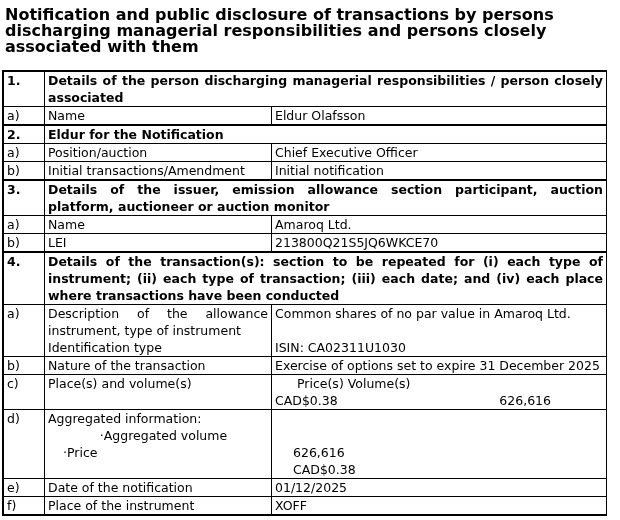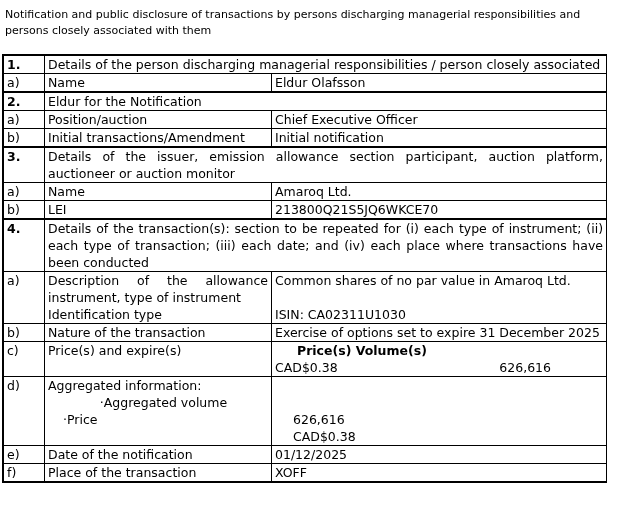--- a/index.html
+++ b/index.html
@@ -2,42 +2,42 @@
 <html><head>
 <meta charset="utf-8">
 <style>
   html,body{margin:0;padding:0;}
   body{
     width:620px;height:520px;background:#ffffff;color:#000000;
     font-family:"DejaVu Sans","Liberation Sans",sans-serif;
     font-size:12.5px;overflow:hidden;
   }
   .title{
-    font-weight:normal;font-size:11px;line-height:16px;
+    font-weight:bold;font-size:16px;line-height:16px;
     margin:7px 0 0 5px;width:612px;
   }
   .tbl-wrap{
     margin:15px 0 0 2px;width:605px;box-sizing:border-box;
     border:1px solid #000;
   }
   table.sec{
     width:100%;border-collapse:collapse;table-layout:fixed;
   }
   table.sec td{
     border:1px solid #000;vertical-align:top;
     padding:0 3px;line-height:17px;font-size:12.5px;
     overflow:hidden;word-wrap:break-word;
   }
   col.c1{width:41px;}
   col.c2{width:227px;}
   col.c3{width:335px;}
   .num{font-weight:bold;}
-  .head{font-weight:normal;}
+  .head{font-weight:bold;}
   .just{text-align:justify;}
-  .pv-head{font-weight:bold;padding-left:22px;}
+  .pv-head{font-weight:normal;padding-left:22px;}
   .pv-row{display:flex;justify-content:space-between;}
   .pv-vol{margin-right:52px;}
   .sp1{height:17px;}
   .sp2{height:34px;}
   .agg{padding-left:18px;}
   .ind1{padding-left:11px;text-align:center;}
   .ind2{padding-left:15px;}
 </style>
 </head>
 <body>
@@ -139,21 +139,21 @@
     </tr>
 
     <tr>
       <td>b)</td>
       <td>Nature of the transaction</td>
       <td class="just">Exercise of options set to expire 31 December 2025</td>
     </tr>
 
     <tr>
       <td>c)</td>
-      <td>Price(s) and expire(s)</td>
+      <td>Place(s) and volume(s)</td>
       <td>
         <div class="pv-head">Price(s) Volume(s)</div>
         <div class="pv-row">
           <span>CAD$0.38</span>
           <span class="pv-vol">626,616</span>
         </div>
       </td>
     </tr>
 
     <tr>
@@ -171,19 +171,19 @@
     </tr>
 
     <tr>
       <td>e)</td>
       <td>Date of the notification</td>
       <td>01/12/2025</td>
     </tr>
 
     <tr>
       <td>f)</td>
-      <td>Place of the transaction</td>
+      <td>Place of the instrument</td>
       <td>XOFF</td>
     </tr>
   </tbody>
     </table>
 
 </div>
 
 </body></html>

